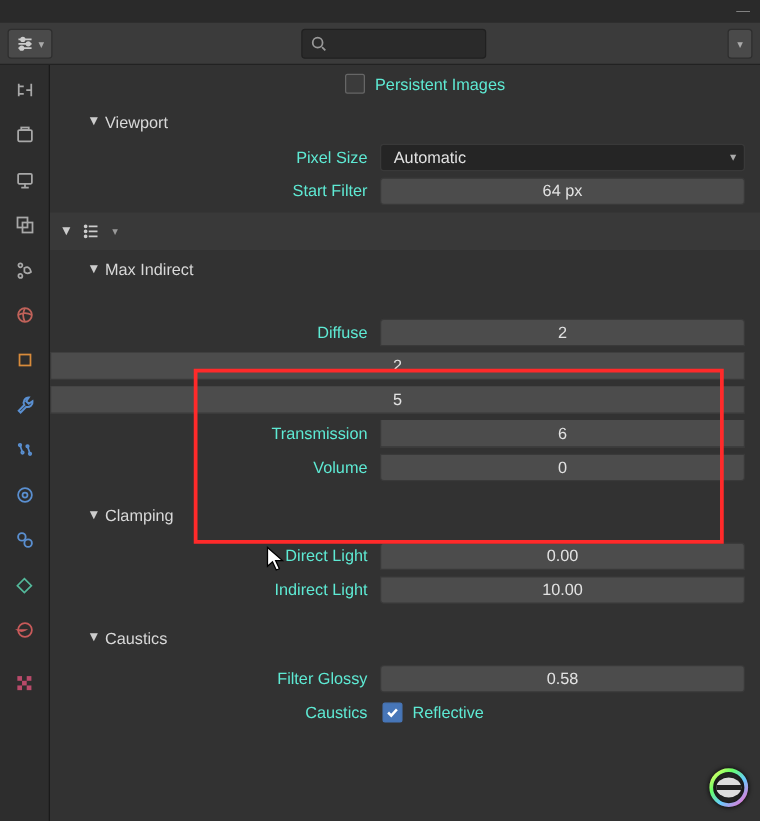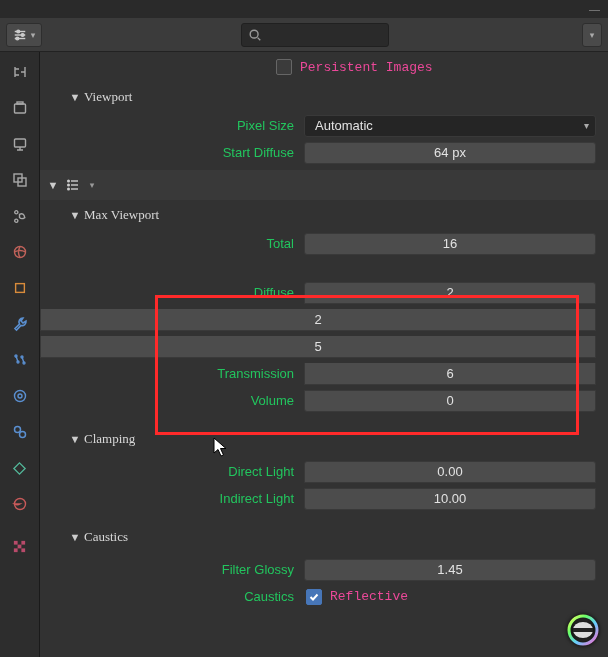--- a/index.html
+++ b/index.html
@@ -113,38 +113,38 @@
     display: inline-flex;
     align-items: center;
     justify-content: center;
     cursor: pointer;
   }
   .chk.checked {
     background: #4776b8;
     border-color: #4776b8;
   }
   .chk.checked svg { color: #fff; }
-  .chk-label { color: #ec4899; font-family: Liberation Mono, monospace; }
+  .chk-label { color: #5eead4; }
 
   .section-header {
     display: flex;
     align-items: center;
     height: 30px;
     padding: 0 8px 0 4px;
     cursor: pointer;
     color: #d8d8d8;
   }
   .section-header.top { background: #393939; }
   .section-header .caret {
     width: 18px;
     text-align: center;
     color: #ccc;
     font-size: 11px;
   }
-  .section-header .title { flex: 1; font-size: 14px; font-family: Liberation Serif, serif; }
+  .section-header .title { flex: 1; font-size: 14px; }
   .section-header .preset-btn {
     width: 22px; height: 22px;
     display: inline-flex; align-items: center; justify-content: center;
     cursor: pointer;
   }
   .section-header .preset-arrow {
     width: 16px; height: 22px;
     display: inline-flex; align-items: center; justify-content: center;
     color: #999; font-size: 9px;
     cursor: pointer;
@@ -156,21 +156,21 @@
   .prop-row {
     display: flex;
     align-items: center;
     height: 27px;
     padding-right: 12px;
   }
   .prop-label {
     width: 264px;
     text-align: right;
     padding-right: 10px;
-    color: #22c55e;
+    color: #5eead4;
   }
   .prop-value {
     flex: 1;
     height: 22px;
     background: #4c4c4c;
     border: 1px solid #393939;
     border-radius: 3px;
     color: #e2e2e2;
     display: flex;
     align-items: center;
@@ -359,21 +359,21 @@
         <span class="caret">▼</span>
         <span class="title">Viewport</span>
       </div>
       <div class="prop-row">
         <div class="prop-label">Pixel Size</div>
         <div class="prop-value dropdown">
           <span>Automatic</span>
         </div>
       </div>
       <div class="prop-row">
-        <div class="prop-label">Start Diffuse</div>
+        <div class="prop-label">Start Filter</div>
         <div class="prop-value">
           <span>64 px</span>
         </div>
       </div>
     </div>
 
     <div class="section-header top" style="margin-top:4px">
       <span class="caret">▼</span>
       <span class="preset-btn">
         <svg width="16" height="16" viewBox="0 0 16 16" fill="none" stroke="#ccc" stroke-width="1.4">
@@ -384,27 +384,21 @@
           <circle cx="3.5" cy="12" r="0.8" fill="#ccc"></circle>
             <line x1="6" y1="12" x2="13" y2="12"></line>
         </svg>
       </span>
       <span class="preset-arrow">▾</span>
     </div>
 
     <div class="sub-section">
       <div class="section-header">
         <span class="caret">▼</span>
-        <span class="title">Max Viewport</span>
-      </div>
-      <div class="prop-row">
-        <div class="prop-label">Total</div>
-        <div class="prop-value">
-          <span>16</span>
-        </div>
+        <span class="title">Max Indirect</span>
       </div>
       <div class="prop-group" style="margin-top:22px">
         <div class="prop-row">
           <div class="prop-label">Diffuse</div>
           <div class="prop-value">
               <span>2</span>
             </div>
         </div>
         <div class="prop-row">
           <div class="prop-value noborder">
@@ -453,21 +447,21 @@
     </div>
 
     <div class="sub-section" style="margin-top:10px">
       <div class="section-header">
         <span class="caret">▼</span>
         <span class="title">Caustics</span>
       </div>
       <div class="prop-row" style="margin-top:4px">
         <div class="prop-label">Filter Glossy</div>
         <div class="prop-value">
-            <span>1.45</span>
+            <span>0.58</span>
           </div>
       </div>
       <div class="prop-row">
         <div class="prop-label">Caustics</div>
         <div style="flex:1;display:flex;align-items:center;padding-left:2px">
           <span class="chk checked">
             <svg width="12" height="12" viewBox="0 0 12 12" fill="none" stroke="#fff" stroke-width="2">
                 <path d="M2.5 6 L5 8.5 L9.5 3.5"></path>
               </svg>
           </span>

